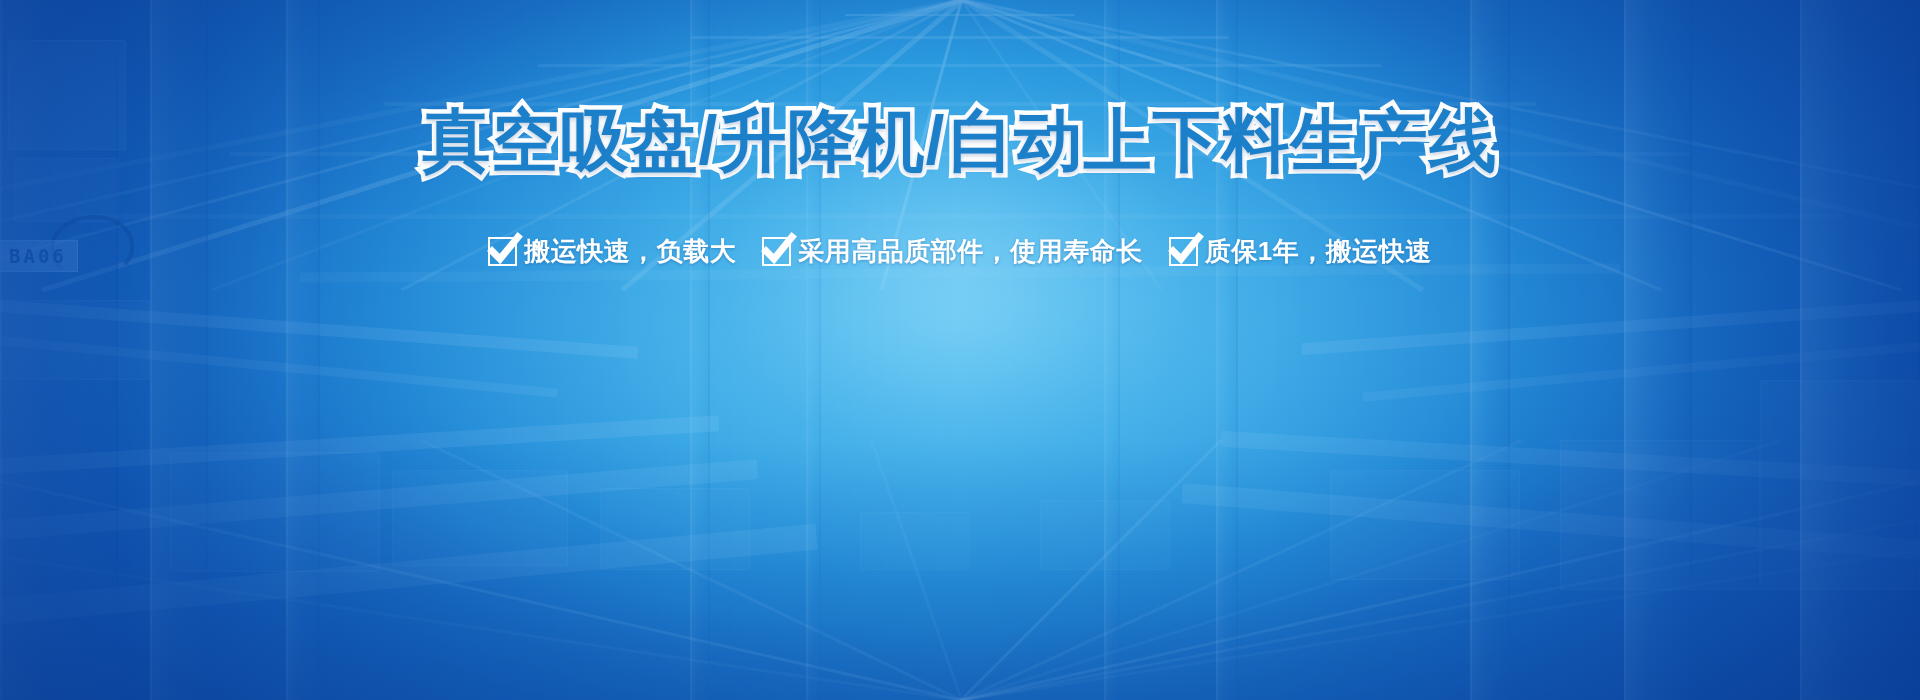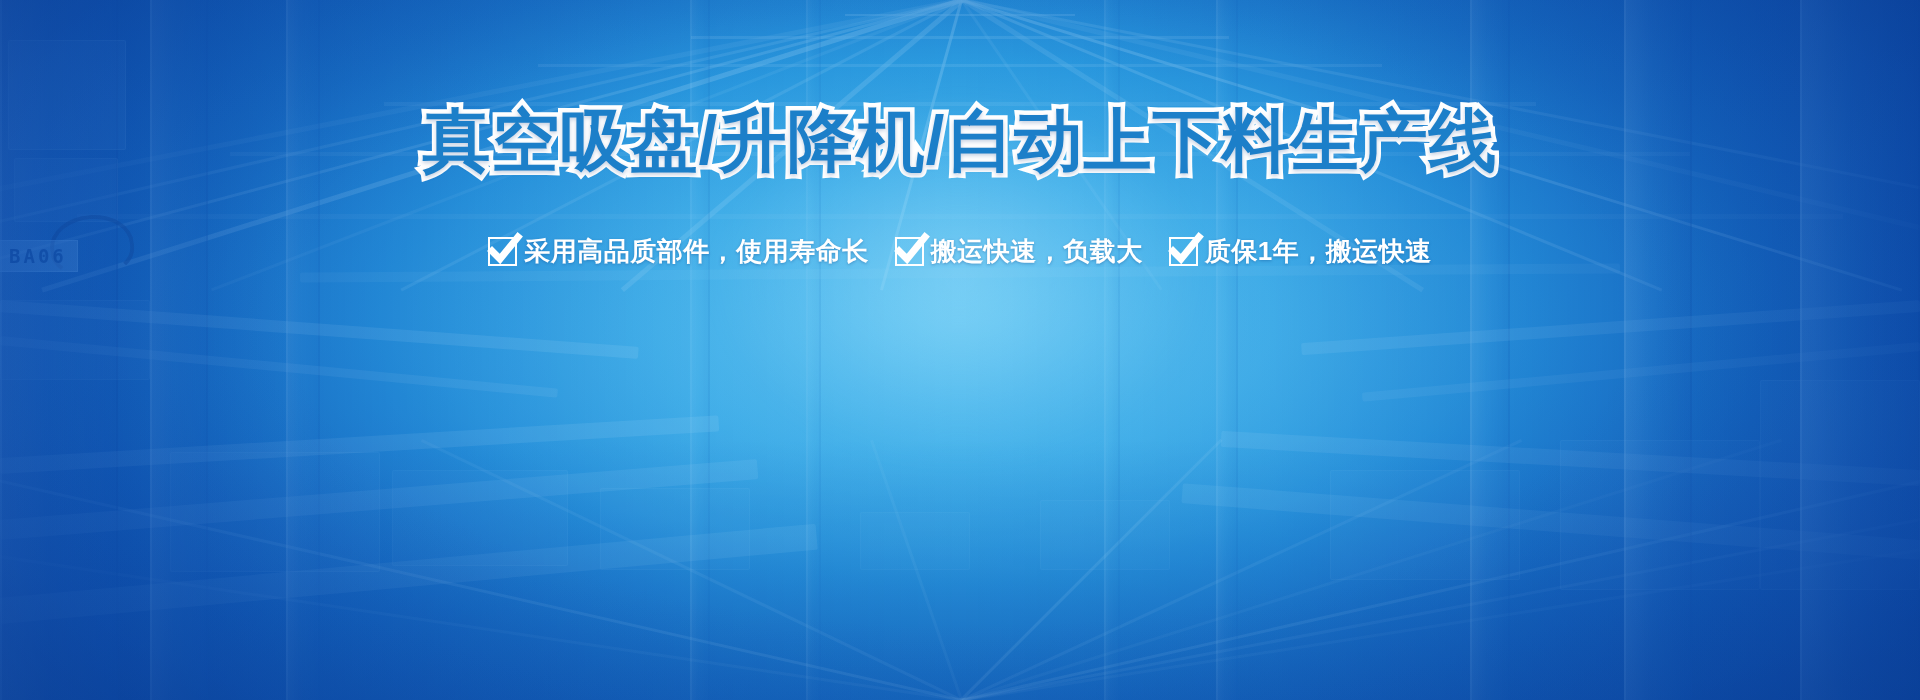--- a/index.html
+++ b/index.html
@@ -252,30 +252,30 @@
 
 
     <div class="features">
 
       <div class="feature">
         <span class="check-icon">
           <svg viewBox="0 0 37 37" aria-hidden="true">
             <path d="M6 19 L14 27 L32 5" fill="none" stroke="#ffffff" stroke-width="7" stroke-linecap="square" stroke-linejoin="miter"></path>
           </svg>
         </span>
-        <span class="feature-label">采用高品质部件，使用寿命长</span>
+        <span class="feature-label">搬运快速，负载大</span>
       </div>
 
       <div class="feature">
         <span class="check-icon">
           <svg viewBox="0 0 37 37" aria-hidden="true">
             <path d="M6 19 L14 27 L32 5" fill="none" stroke="#ffffff" stroke-width="7" stroke-linecap="square" stroke-linejoin="miter"></path>
           </svg>
         </span>
-        <span class="feature-label">搬运快速，负载大</span>
+        <span class="feature-label">采用高品质部件，使用寿命长</span>
       </div>
 
       <div class="feature">
         <span class="check-icon">
           <svg viewBox="0 0 37 37" aria-hidden="true">
             <path d="M6 19 L14 27 L32 5" fill="none" stroke="#ffffff" stroke-width="7" stroke-linecap="square" stroke-linejoin="miter"></path>
           </svg>
         </span>
         <span class="feature-label">质保1年，搬运快速</span>
       </div>

